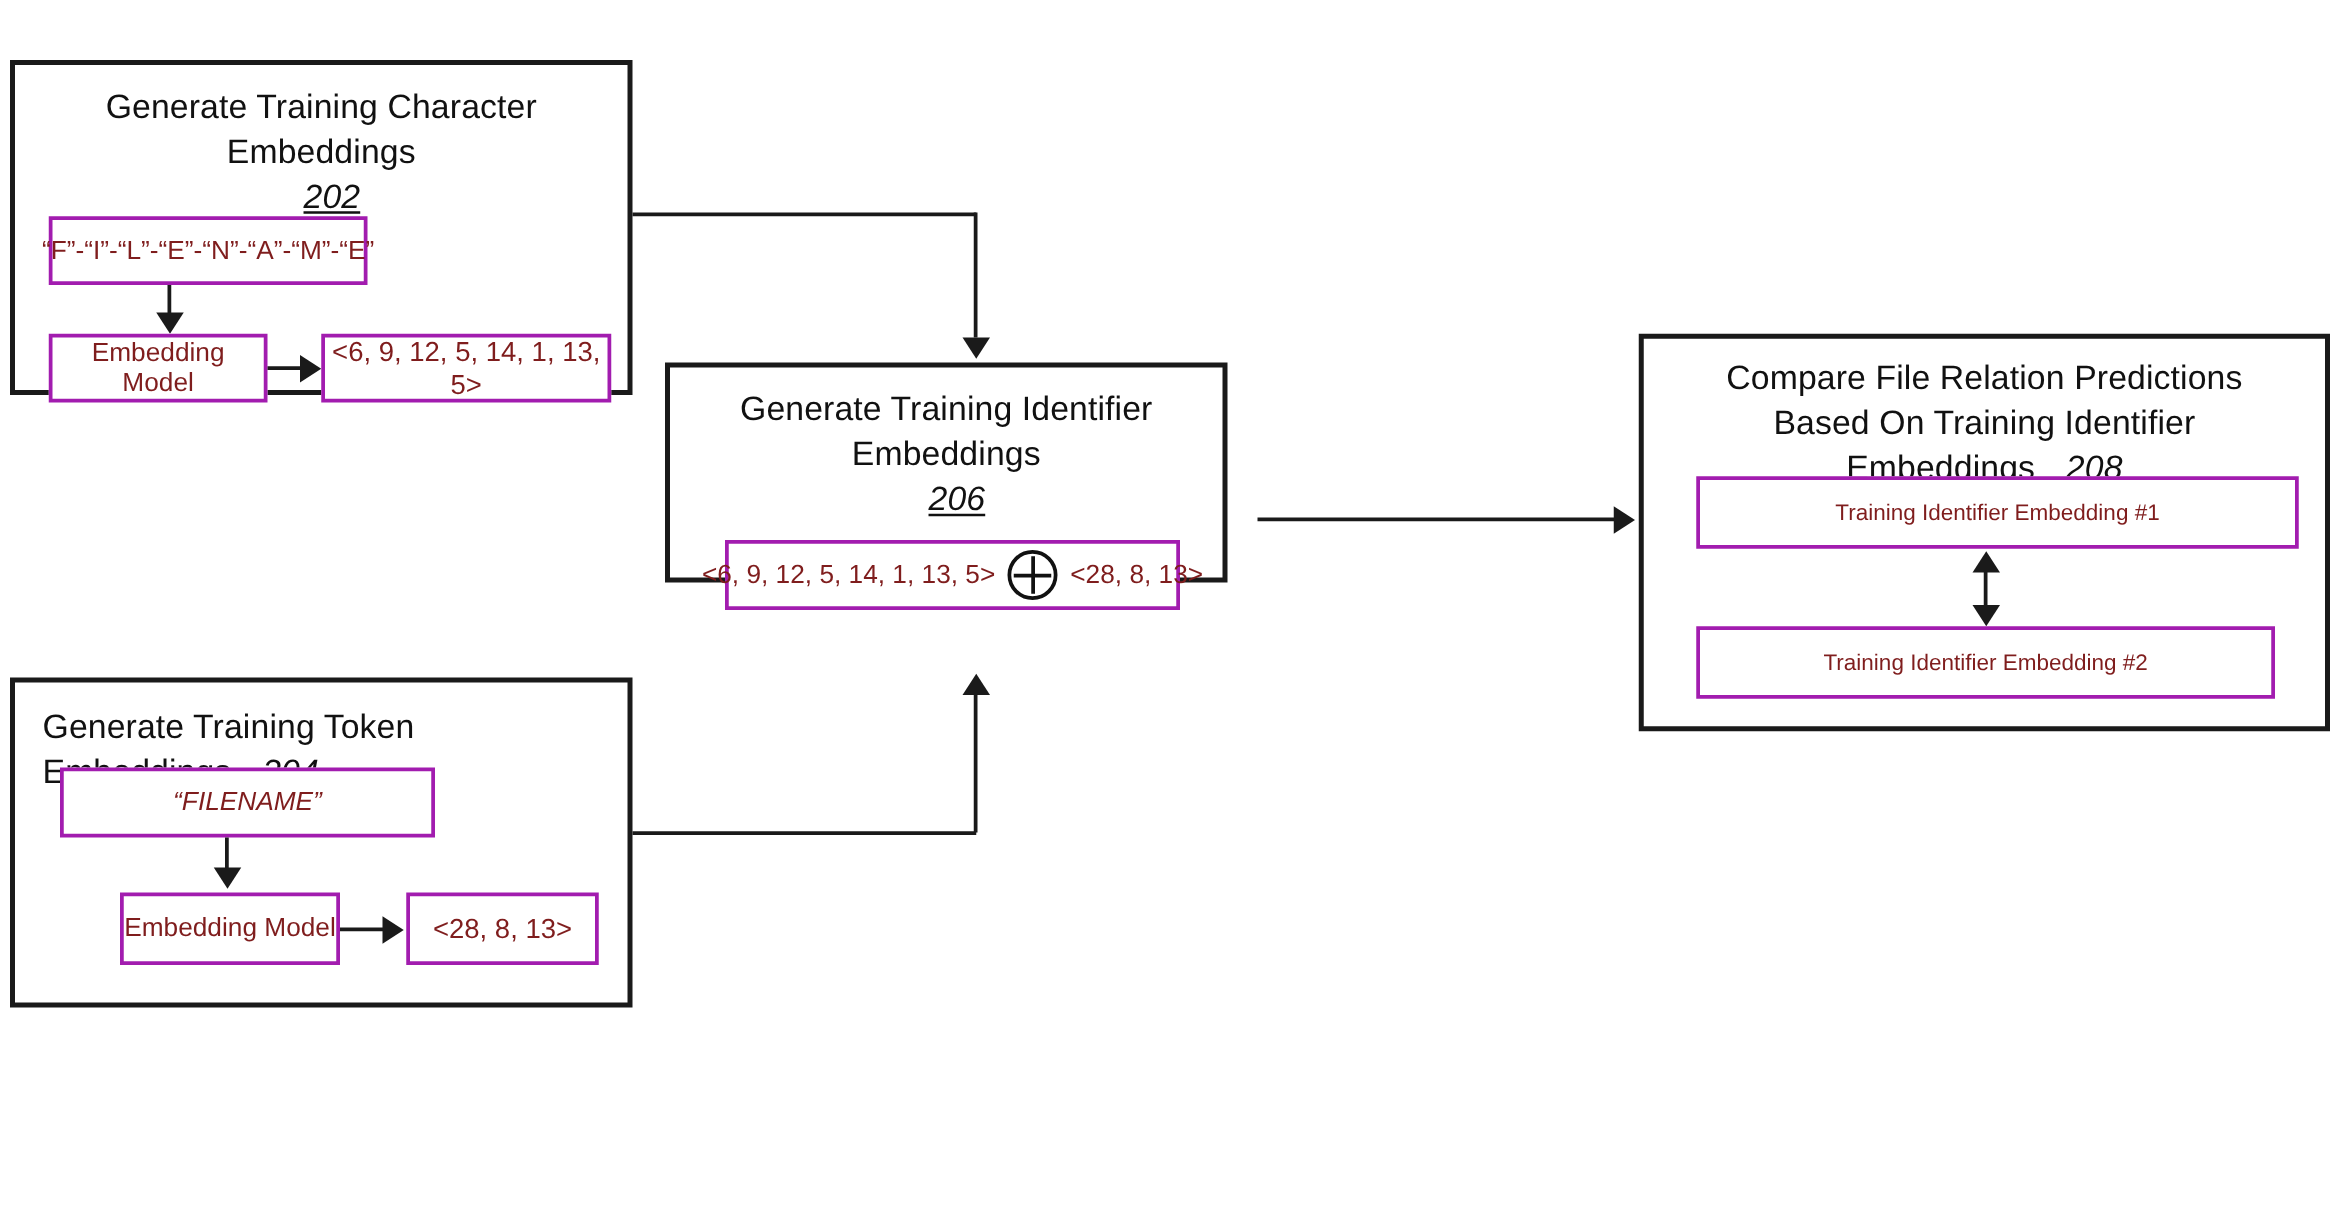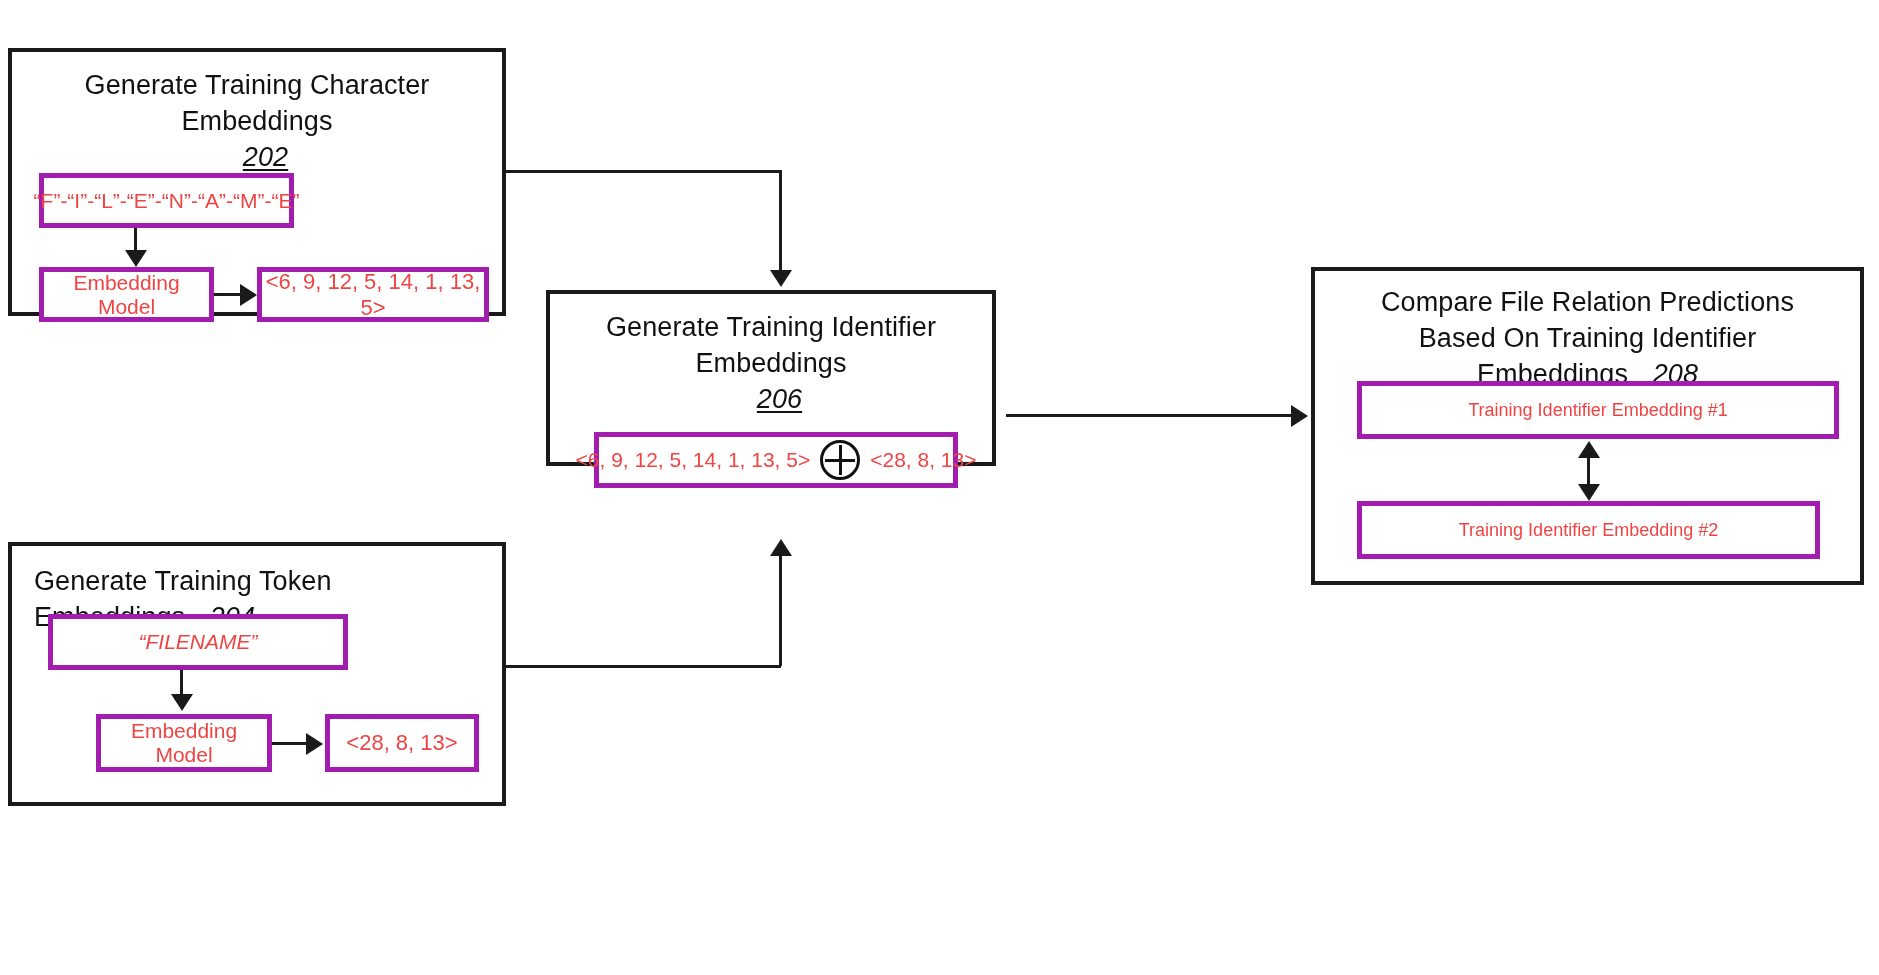--- a/index.html
+++ b/index.html
@@ -40,29 +40,29 @@
   }
   .ref {
     font-style: italic;
     text-decoration: underline;
     text-underline-offset: 3px;
     margin-left: 17px;
   }
   
   .inner-box {
     position: absolute;
-    border: 5px solid #a21caf;
+    border: 3px solid #a21caf;
     background: #ffffff;
     box-sizing: border-box;
     display: flex;
     align-items: center;
     justify-content: center;
     text-align: center;
     font-size: 21px;
-    color: #ef4444;
+    color: #7f1d1d;
   }
   .inner-box.small {
     font-size: 18px;
   }
   .inner-box.vec {
     font-size: 22px;
   }
   
   .line-h {
     position: absolute;
@@ -183,21 +183,21 @@
     </div>
 
     <div class="line-h" style="left:260px; top:196px; width:38px;"></div>
     <div class="arrow-right" style="left:294px; top:187px;"></div>
 
     <div class="inner-box vec" style="left:313px; top:168px; width:154px; height:58px;">
       <span>&lt;28, 8, 13&gt;</span>
     </div>
   </div>
 
-  <div class="outer-box" style="left:546px; top:290px; width:450px; height:176px;">
+  <div class="outer-box" style="left:532px; top:290px; width:450px; height:176px;">
     <div class="outer-title" style="top:16px;">
       <span>Generate Training Identifier Embeddings</span><br>
       <span class="ref">206</span>
     </div>
 
     <div class="inner-box" style="left:44px; top:138px; width:364px; height:56px;">
       <div class="concat-row">
         <span style="font-size:21px;">&lt;6, 9, 12, 5, 14, 1, 13, 5&gt;</span>
         <span class="oplus"></span>
         <span style="font-size:21px;">&lt;28, 8, 13&gt;</span>

